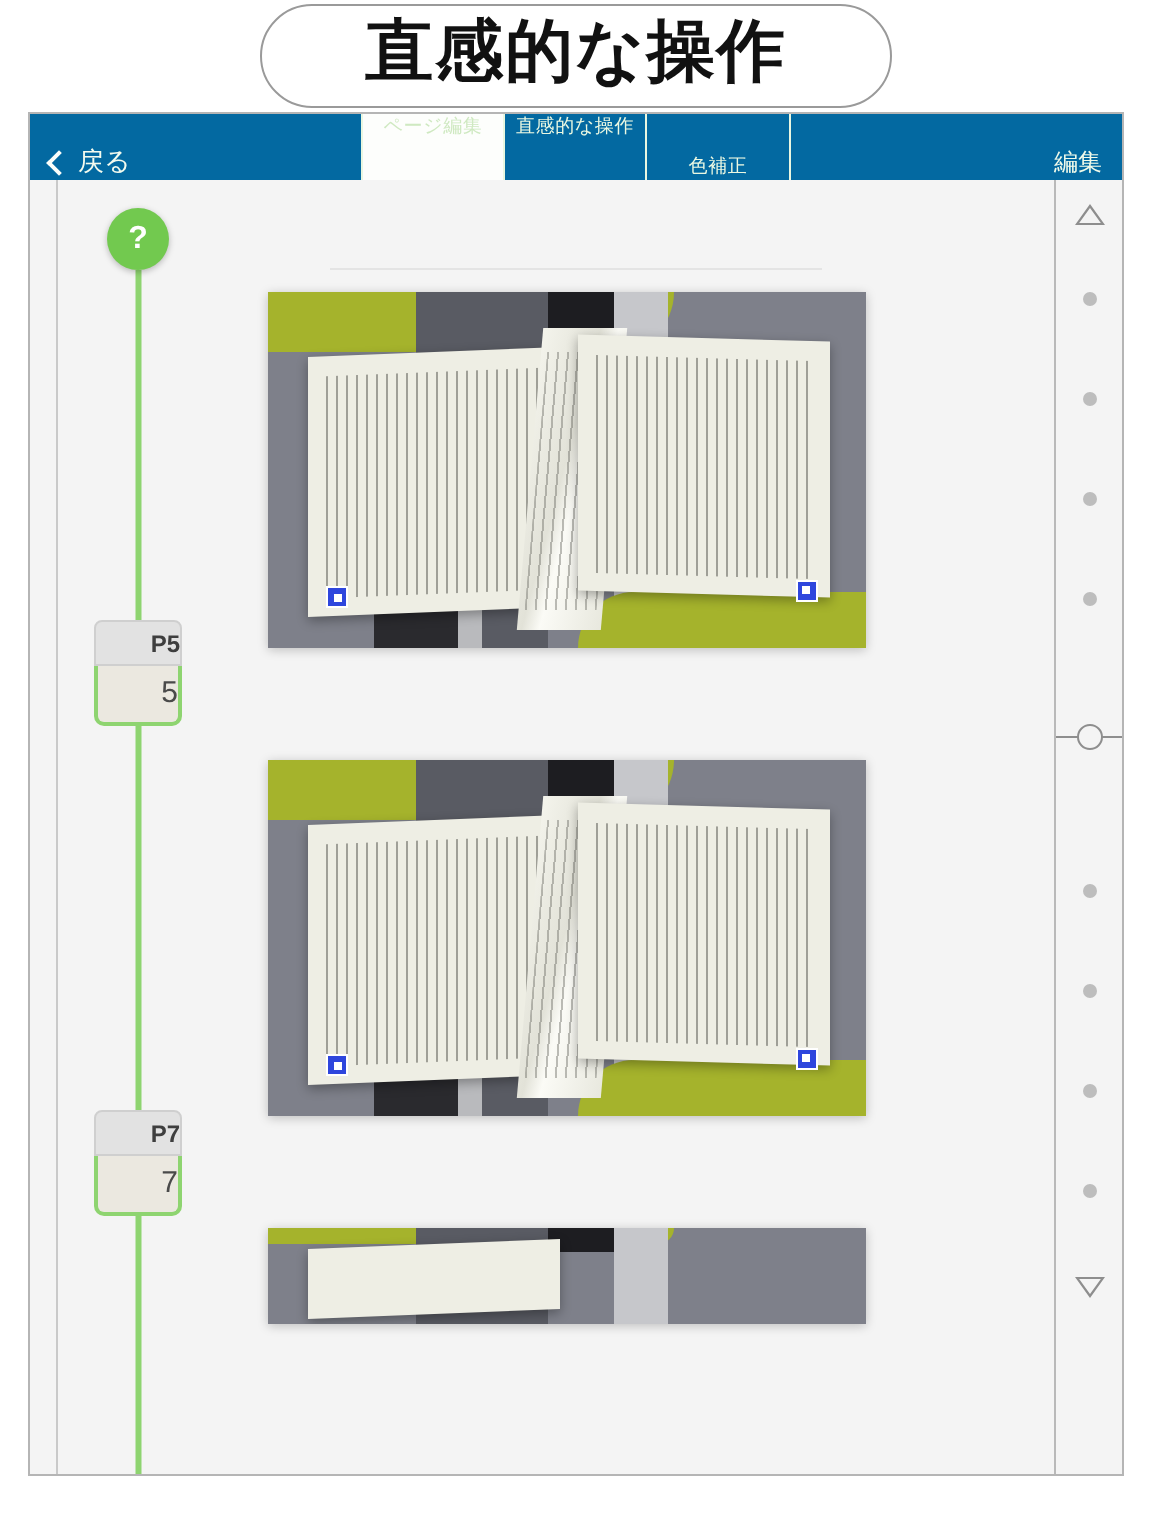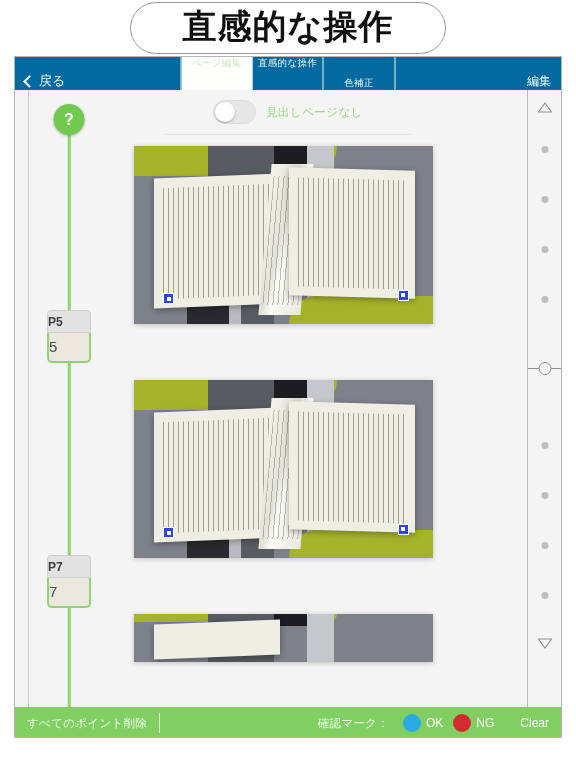--- a/index.html
+++ b/index.html
@@ -251,21 +251,21 @@
     transform: translateX(-50%);
     width: 0; height: 0;
     border-left: 7px solid transparent;
     border-right: 7px solid transparent;
     border-top: 12px solid #74cb52;
   }
 
   .pbox {
     position: absolute; left: 50%; transform: translateX(-50%);
     width: 44px;
-    text-align: left;
+    text-align: right;
   }
   .pbox .lbl {
     background: #e2e2e2;
     border: 1px solid #cfcfcf;
     border-radius: 4px 4px 0 0;
     font-size: 12px; font-weight: bold; color: #3e3e3e;
     padding: 4px 0 3px 0;
   }
   .pbox .num {
     background: #ebe8e0;
@@ -351,26 +351,20 @@
     </div>
 
     <div class="edit-btn">編集</div>
   </div>
 
   <div class="content">
 
     <div class="rail-border-left"></div>
     <div class="rail-border-right"></div>
 
-    <div class="toggle-row">
-      <div class="switch">
-        <div class="knob"></div>
-      </div>
-      <div class="toggle-label">見出しページなし</div>
-    </div>
     <div class="hr-sep"></div>
 
     <div class="pages">
 
       <div class="photo">
         <div class="ph-bg"></div>
         <div class="band-green-top"></div>
         <div class="band-dark"></div>
         <div class="band-blk"></div>
         <div class="band-light"></div>
@@ -468,31 +462,15 @@
       <div class="dot" style="top:452px;"></div>
       <div class="dot" style="top:502px;"></div>
 
       <div class="tri-o" style="top:548px;">
         <svg width="15" height="11" viewBox="0 0 15 11">
             <polygon points="1,1 14,1 7.5,10" fill="none" stroke="#8e8e8e" stroke-width="1.1"></polygon>
           </svg>
       </div>
     </div>
 
-    <div class="bottombar">
-      <div class="del-all">すべてのポイント削除</div>
-      <div class="vsep"></div>
-      <div class="mark-group">
-        <div class="mark-label">確認マーク：</div>
-        <div class="mk">
-          <div class="cdot ok"></div>
-          <span>OK</span>
-        </div>
-        <div class="mk">
-          <div class="cdot ng"></div>
-          <span>NG</span>
-        </div>
-        <div class="clear-btn">Clear</div>
-      </div>
-    </div>
 
   </div>
 </div>
 
 </body></html>

